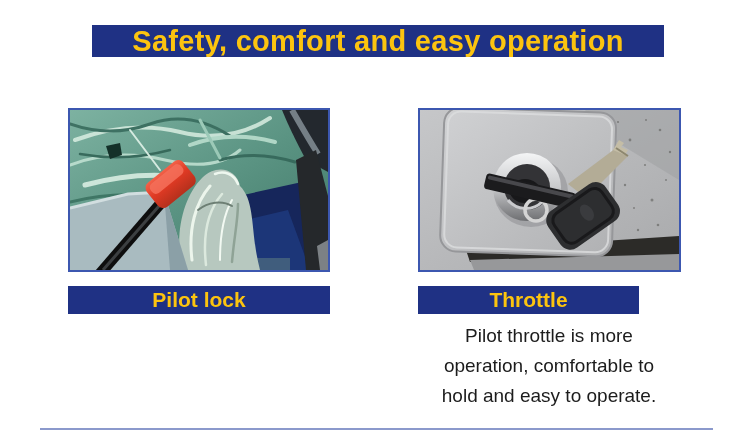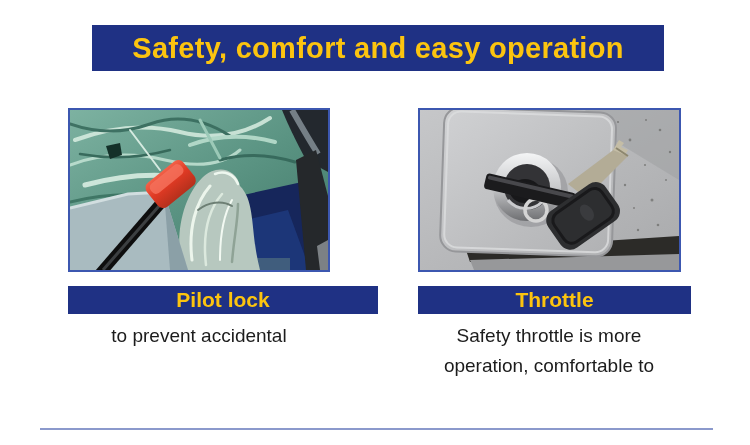--- a/index.html
+++ b/index.html
@@ -2,43 +2,43 @@
 <html style="--banner-bg: #1f3184; --accent-yellow: #fcc40f; --photo-border: #3c57b0; --divider: #8b99cc; --body-text: #1c1c1c;"><head>
 <meta charset="utf-8">
 <style>
   html,body { margin:0; padding:0; }
   body {
     width:750px; height:445px; position:relative; overflow:hidden;
     background:#ffffff;
     font-family:"Liberation Sans", sans-serif;
   }
   .banner {
-    position:absolute; left:92px; top:25px; width:572px; height:46px;
+    position:absolute; left:92px; top:25px; width:572px; height:32px;
     background:var(--banner-bg,#1f3184);
     display:flex; align-items:center; justify-content:center;
   }
   .banner-title {
     color:var(--accent-yellow,#fcc40f);
     font-size:29px; font-weight:bold; letter-spacing:0.3px; white-space:nowrap;
   }
   .photo {
     position:absolute; top:108px;
     border:2px solid var(--photo-border,#3c57b0);
     box-sizing:content-box; background:#9aa; overflow:hidden;
   }
   #photo-0 { left:68px;  width:258px; height:160px; }
   #photo-1 { left:418px; width:259px; height:160px; }
   .photo svg { display:block; width:100%; height:100%; }
   .label-bar {
     position:absolute; top:286px; height:28px;
     background:var(--banner-bg,#1f3184);
     display:flex; align-items:center; justify-content:center;
   }
-  #label-0 { left:68px;  width:310px; }
-  #label-1 { left:418px; width:273px; }
+  #label-0 { left:68px;  width:262px; }
+  #label-1 { left:418px; width:221px; }
   .label-text {
     color:var(--accent-yellow,#fcc40f);
     font-size:21px; font-weight:bold; white-space:nowrap;
   }
   .desc {
     position:absolute; top:321px; width:302px;
     text-align:center; font-size:19px; line-height:30px;
     color:var(--body-text,#1c1c1c);
   }
   #desc-0 { left:48px; }
@@ -187,20 +187,20 @@
 </div>
 
 <div class="label-bar" id="label-0">
   <span class="label-text">Pilot lock</span>
 </div>
 <div class="label-bar" id="label-1">
   <span class="label-text">Throttle</span>
 </div>
 
 <div class="desc" id="desc-0">
-  <span>to prevent accidental</span>
 </div>
 <div class="desc" id="desc-1">
-  <span>Safety throttle is more</span>
+  <span>Pilot throttle is more</span>
   <span>operation, comfortable to</span>
+  <span>hold and easy to operate.</span>
 </div>
 
 <div class="divider"></div>
 
 </body></html>

